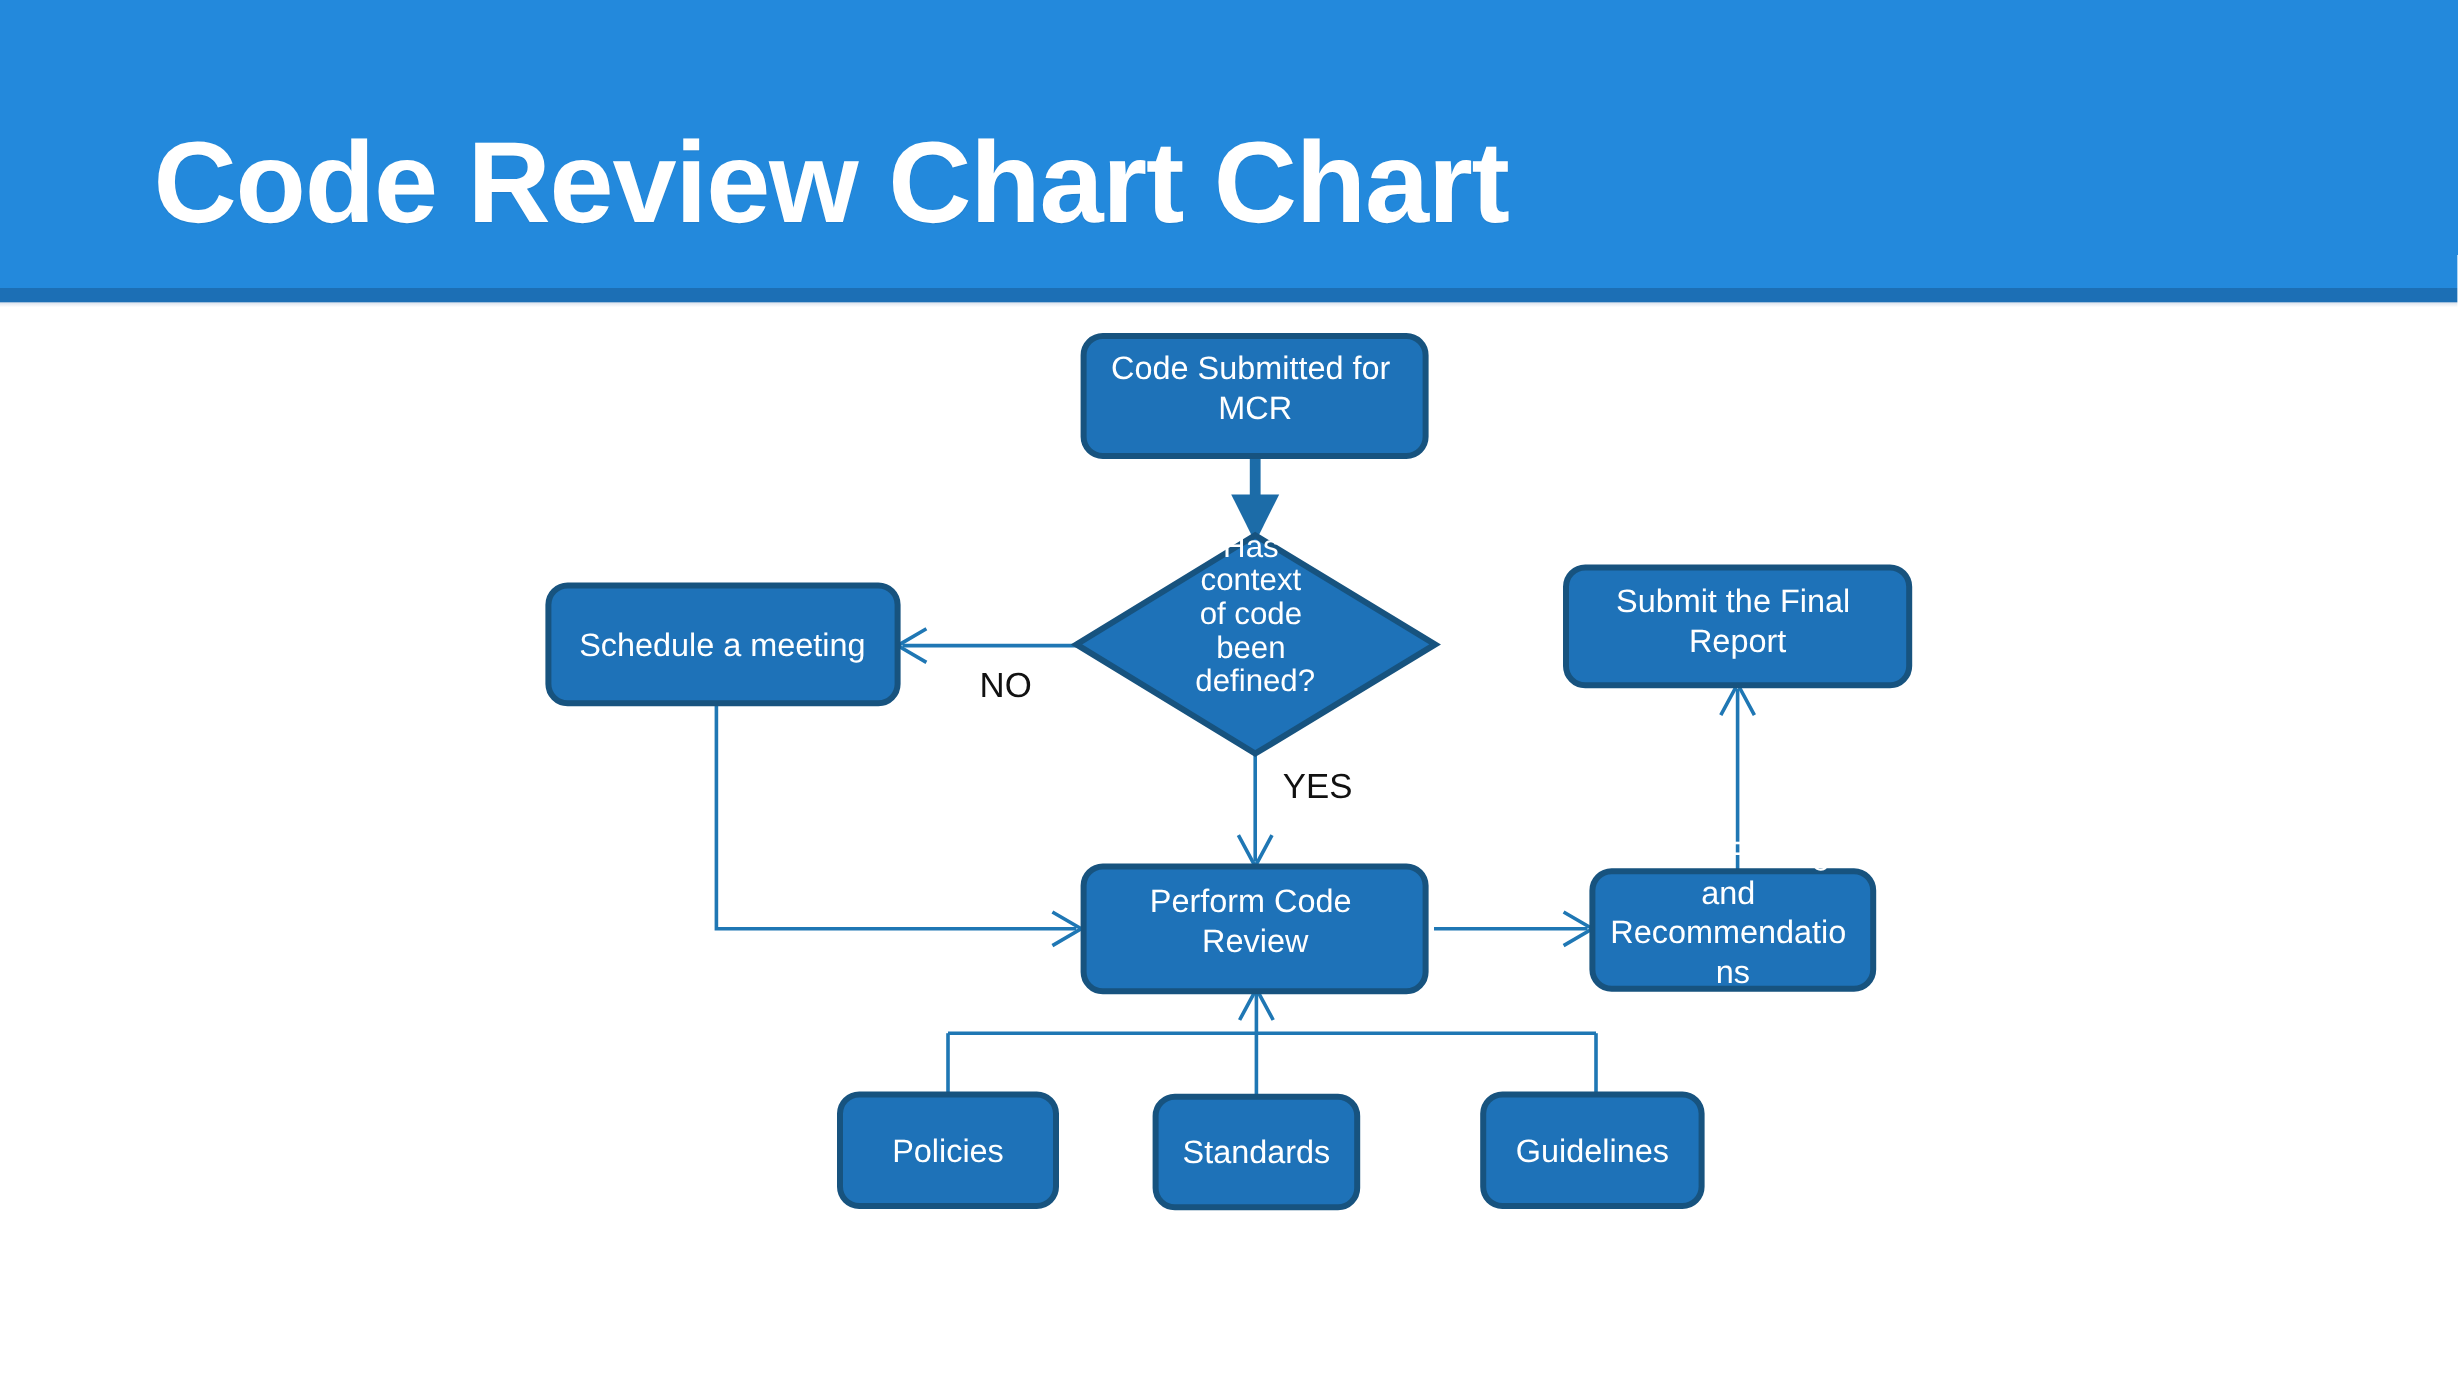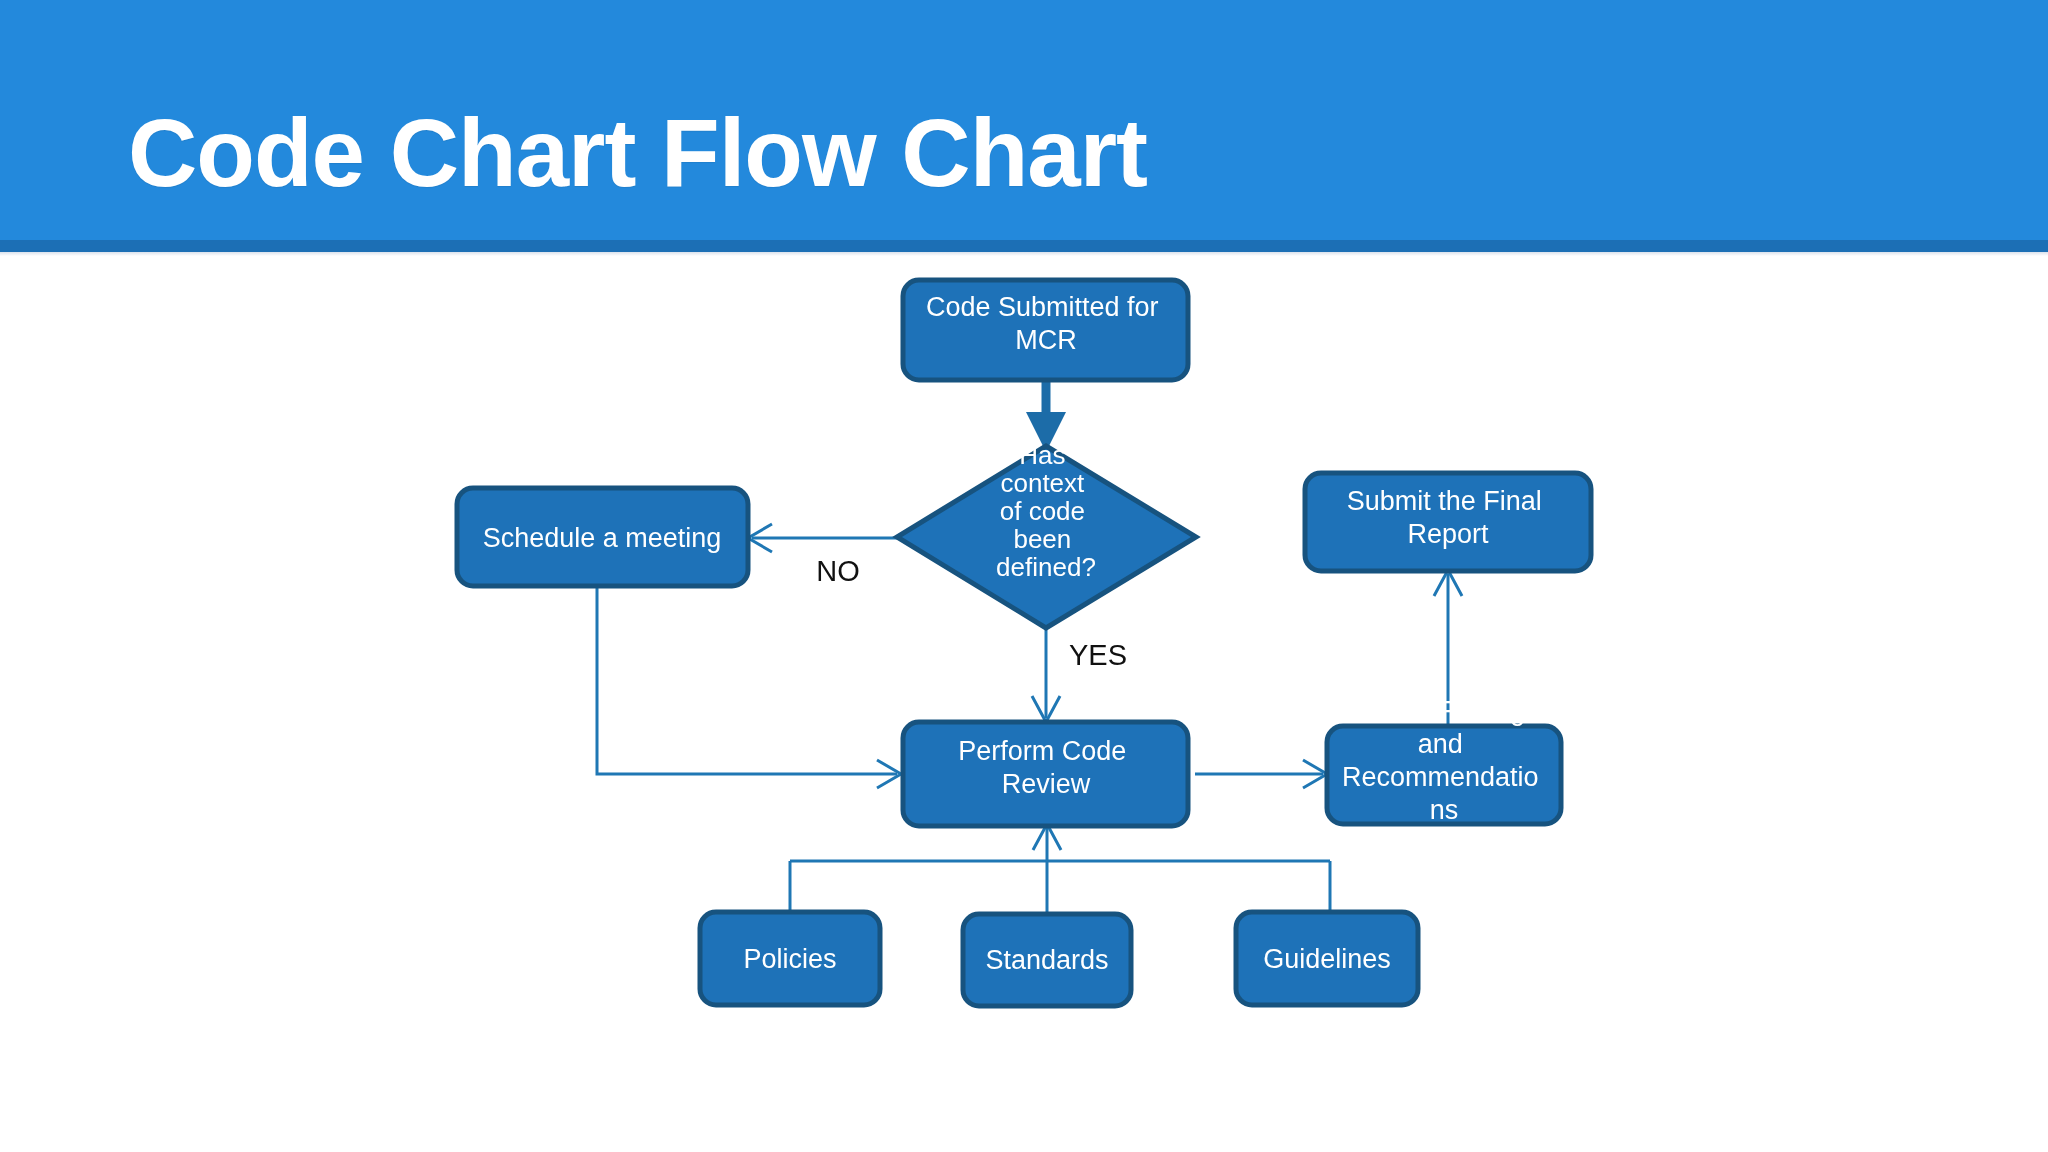--- a/index.html
+++ b/index.html
@@ -118,21 +118,21 @@
     fill: #1C6CA8;
     stroke: none;
   }
 </style>
 </head>
 <body>
 
 <div id="header-band"></div>
 <div id="header-underline"></div>
 <div id="header-shadow"></div>
-<div id="page-title">Code Chart Flow Chart</div>
+<div id="page-title">Code Review Chart Chart</div>
 
 <div id="flow-canvas">
 <svg id="flow-svg" viewBox="0 0 2048 896" xmlns="http://www.w3.org/2000/svg">
 
   <g>
     <line class="edge-line-thick" x1="1046" y1="124" x2="1046" y2="168"></line>
     <polygon class="arrow-head-thick" points="1046,196 1026,156 1066,156"></polygon>
   </g>
 
   <g>

